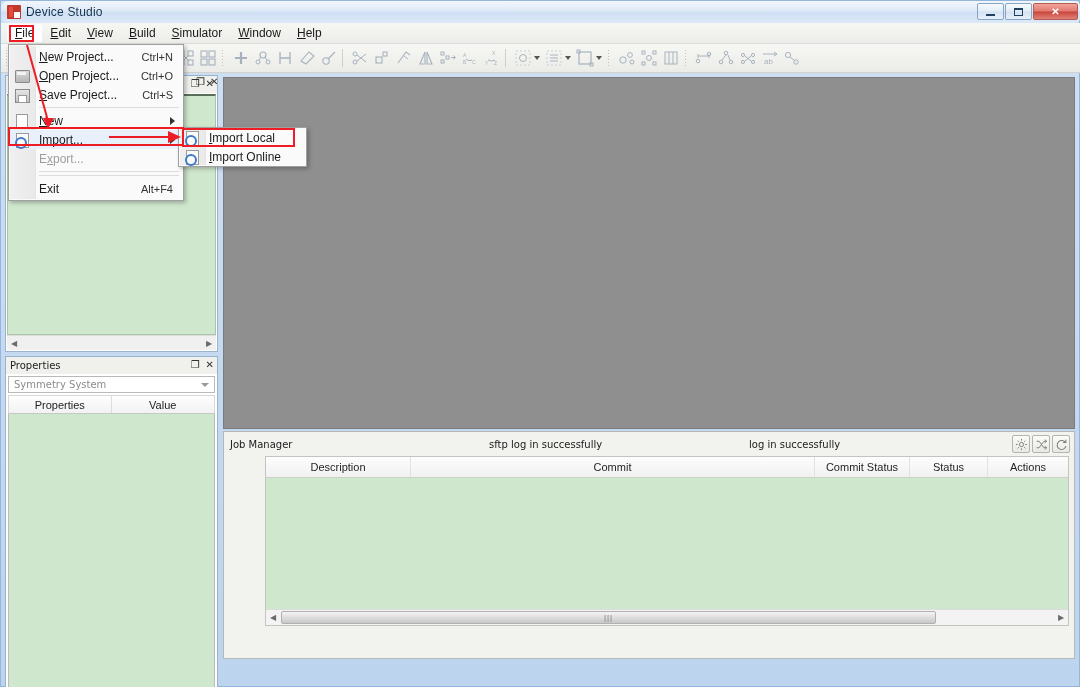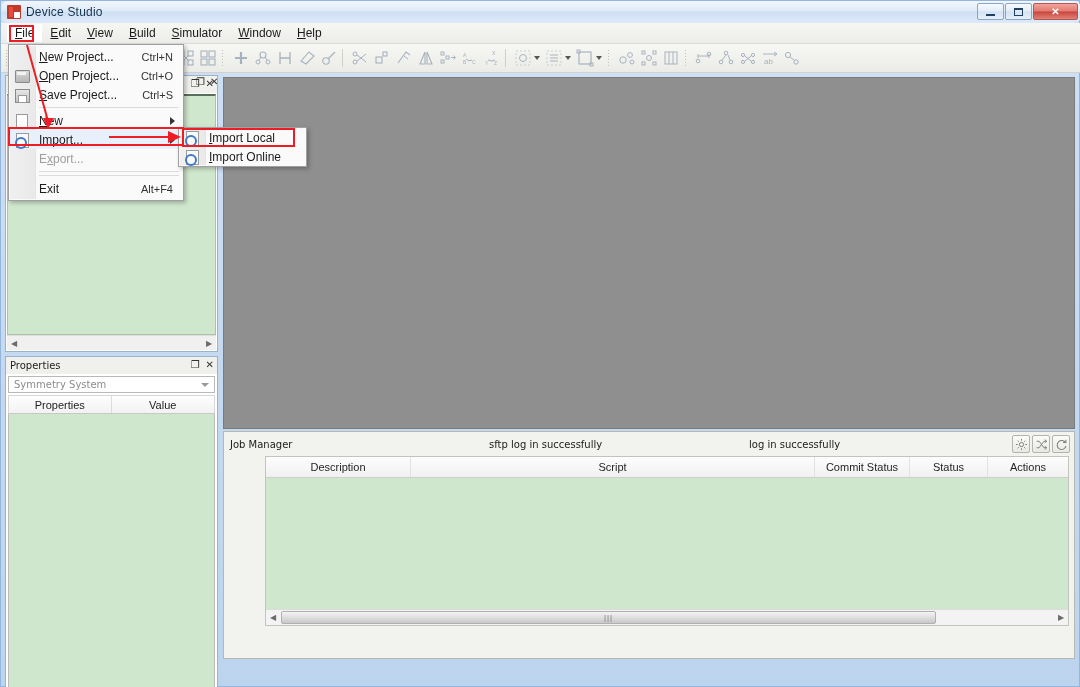--- a/index.html
+++ b/index.html
@@ -620,21 +620,21 @@
               <path d="M13 6 A5.5 5.5 0 1 0 13.5 10" fill="none" stroke="#7e7e78" stroke-width="1.3"></path>
               <path d="M10 5.5 h3.4 v-3.2" fill="none" stroke="#7e7e78" stroke-width="1.3"></path>
             </svg>
         </span>
       </span>
     </div>
 
     <div id="jm-table">
       <div id="jm-thead">
         <div style="width:145px">Description</div>
-        <div style="flex:1">Script</div>
+        <div style="flex:1">Commit</div>
         <div style="width:95px">Commit Status</div>
         <div style="width:78px">Status</div>
         <div style="width:80px;border-right:none">Actions</div>
       </div>
       <div id="jm-tbody"></div>
       <div id="jm-hscroll">
         <span class="arr">◀</span>
         <span id="jm-thumb">|||</span>
         <span class="arr" style="margin-left:auto">▶</span>
       </div>

